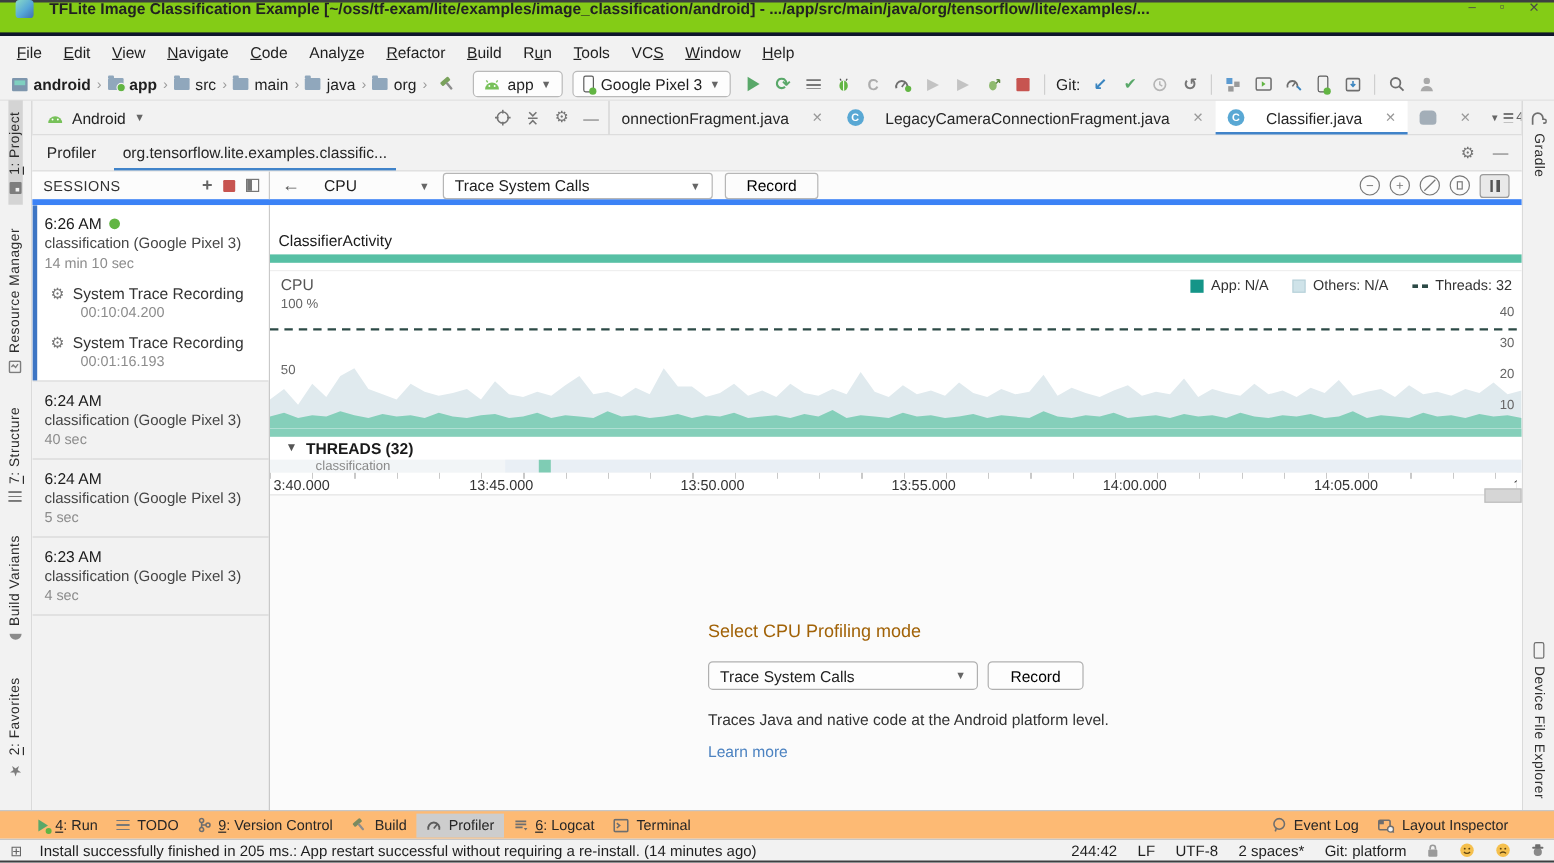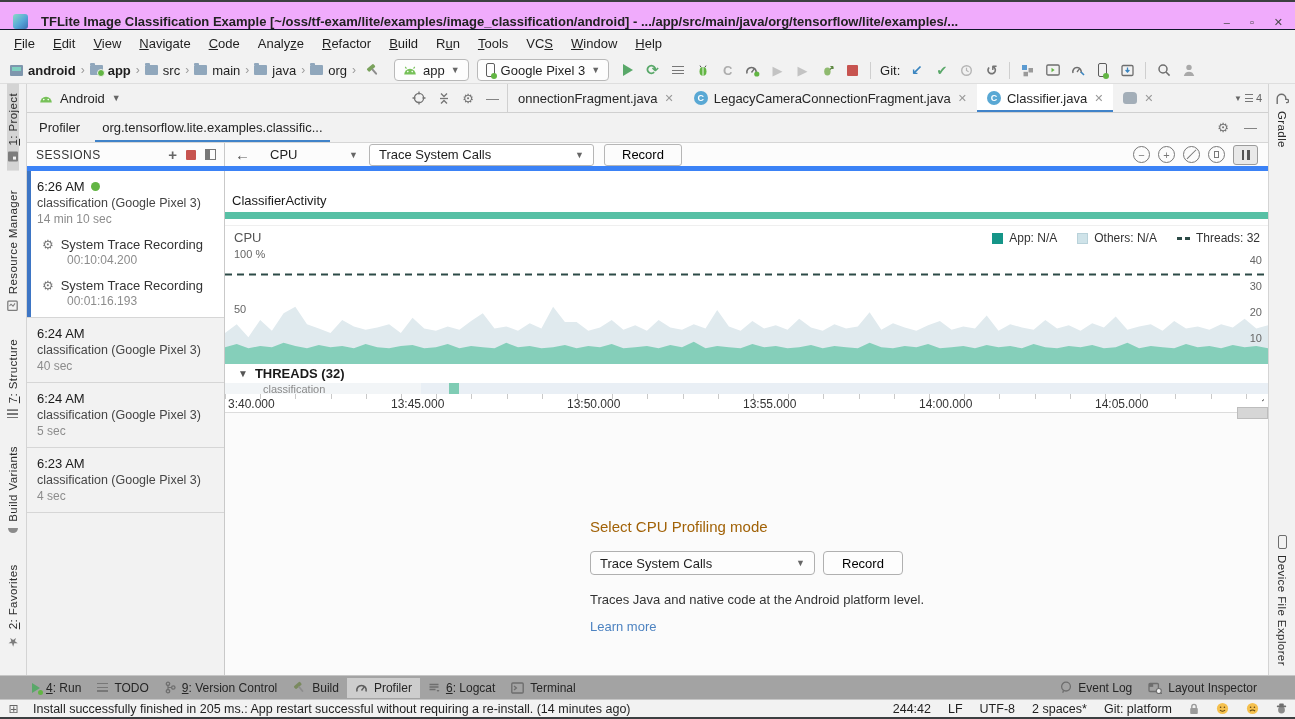--- a/index.html
+++ b/index.html
@@ -2,21 +2,21 @@
 <html><head>
 <meta charset="utf-8">
 <style>
 *{box-sizing:border-box;margin:0;padding:0}
 html,body{background:#555}
 body{font-family:"Liberation Sans","DejaVu Sans",sans-serif;-webkit-font-smoothing:antialiased}
 #app{position:relative;width:1295px;height:719px;background:#f2f2f2;overflow:hidden;font-size:13px;color:#1f1f1f}
 u{text-decoration:underline}
 .ic{display:inline-flex;align-items:center;justify-content:center;line-height:1}
 
-.titlebar{position:absolute;left:0;top:0;width:1295px;height:30px;background:#f0abfc;border-bottom:1px solid #0f172a;box-shadow:inset 0 2px 0 #3c3f41;display:flex;align-items:flex-end}
+.titlebar{position:absolute;left:0;top:0;width:1295px;height:30px;background:#84cc16;border-bottom:3px solid #0f172a;box-shadow:inset 0 2px 0 #3c3f41;display:flex;align-items:flex-start}
 .as-logo{width:15px;height:15px;border-radius:3px;margin-left:13px;background:linear-gradient(135deg,#8adbc6 0%,#56a7d8 55%,#3d6fb4 100%)}
 .title-text{font-weight:bold;font-size:13px;color:#222;margin-left:13px;white-space:nowrap}
 .win-controls{margin-left:auto;margin-right:12px;display:flex;gap:20px;color:#4a4a4a;font-size:11px}
 .win-controls span{cursor:default}
 
 .menubar{position:absolute;left:0;top:30px;width:1295px;height:27px;display:flex;align-items:center;padding-left:5px;background:#f2f2f2}
 .menu-item{padding:3px 9px;white-space:nowrap}
 
 .toolbar{position:absolute;left:0;top:57px;width:1295px;height:27px;display:flex;align-items:center;padding-left:10px;background:#f2f2f2;border-bottom:1px solid #dedede}
 .crumb{display:flex;align-items:center;gap:5px;white-space:nowrap}
@@ -37,21 +37,21 @@
 .tri.sm{border-left-width:8px;border-top-width:5px;border-bottom-width:5px}
 .redsq{width:11px;height:11px;background:#c75450;border-radius:1px;display:inline-block}
 .hl{width:11px;height:9px;display:inline-block;background:repeating-linear-gradient(#777 0 1.5px,transparent 1.5px 3.75px)}
 .phone{width:9px;height:14px;border:1.5px solid #5c5c5c;border-radius:2px;display:inline-block;position:relative}
 .phone.g::after{content:"";position:absolute;right:-3px;bottom:-3px;width:6px;height:6px;border-radius:50%;background:#62b543}
 
 .workrow{position:absolute;left:27px;top:84px;width:1241px;height:29px;display:flex;background:#f2f2f2;border-bottom:1px solid #d0d0d0}
 .panel-header{width:481px;display:flex;align-items:center;gap:7px;padding:0 8px 0 12px;border-right:1px solid #d0d0d0}
 .ph-icons{margin-left:auto;display:flex;align-items:center;gap:12px;color:#757575;font-size:13px}
 .tabs{flex:1;display:flex;align-items:stretch;overflow:hidden}
-.tab{display:flex;align-items:center;gap:6px;padding:0 10px;color:#262626;position:relative;white-space:nowrap;cursor:default}
+.tab{display:flex;align-items:center;gap:18px;padding:0 10px;color:#262626;position:relative;white-space:nowrap;cursor:default}
 .tab.active{background:#fff}
 .tab.active::after{content:"";position:absolute;left:0;right:0;bottom:-1px;height:3px;background:#4083c9}
 .tab .close{color:#999;font-size:11px;margin-left:1px}
 .class-badge{width:14px;height:14px;border-radius:50%;background:#59a8d4;color:#fff;font-size:9px;font-weight:bold;display:inline-flex;align-items:center;justify-content:center}
 .prof-tab-ic{width:14px;height:12px;background:#a3aeb8;border-radius:4px 4px 3px 3px;display:inline-block}
 .tabs-more{display:flex;align-items:center;gap:3px;color:#666;font-size:11px;padding:0 6px;margin-left:auto}
 
 .lstrip,.rstrip{position:absolute;top:84px;width:27px;height:591px;background:#f2f2f2;display:flex;flex-direction:column;align-items:center;font-size:11.5px;color:#2c2c2c}
 .lstrip{left:0;border-right:1px solid #d4d4d4}
 .rstrip{right:0;border-left:1px solid #d4d4d4}
@@ -130,21 +130,21 @@
 .detail{position:absolute;top:242px;left:0;right:0;bottom:0;background:#fbfbfb}
 .detail-inner{margin:105px 0 0 365px}
 .detail-title{font-size:15px;color:#a16207}
 .detail-row{display:flex;align-items:center;gap:8px;margin-top:16px}
 .detail-select{width:225px;height:24px;border:1px solid #b0b0b0;border-radius:4px;background:#fdfdfd;display:flex;align-items:center;padding:0 9px}
 .detail-select .chev{margin-left:auto}
 .detail-record{height:24px;border:1px solid #b0b0b0;border-radius:4px;background:#fdfdfd;padding:0 18px;display:inline-flex;align-items:center}
 .detail-desc{margin-top:17px;color:#333}
 .detail-link{margin-top:12px;color:#4d83c1}
 
-.bottombar{position:absolute;left:0;top:675px;width:1295px;height:24px;background:#a3a3a3;border-top:1px solid #c6c6c6;display:flex;align-items:center;font-size:12px;color:#262626;padding:0 30px 0 24px}
+.bottombar{position:absolute;left:0;top:675px;width:1295px;height:24px;background:#fdba74;border-top:1px solid #c6c6c6;display:flex;align-items:center;font-size:12px;color:#262626;padding:0 30px 0 24px}
 .bb-item{display:flex;align-items:center;gap:6px;padding:3px 8px;white-space:nowrap}
 .bb-item.active{background:#cdcdcd}
 .bb-right{margin-left:auto;display:flex;}
 .statusbar{position:absolute;left:0;top:699px;width:1295px;height:20px;background:#f2f2f2;border-top:1px solid #c6c6c6;display:flex;align-items:center;font-size:12.5px;color:#1f1f1f;box-shadow:inset 0 -2px 0 #3c3f41;padding-bottom:2px}
 .sb-grip{width:27px;display:flex;justify-content:center;color:#666;font-size:12px}
 .sb-msg{margin-left:6px;white-space:nowrap}
 .sb-right{margin-left:auto;display:flex;align-items:center;gap:17px;margin-right:8px;white-space:nowrap}
 </style>
 </head>
 <body>

